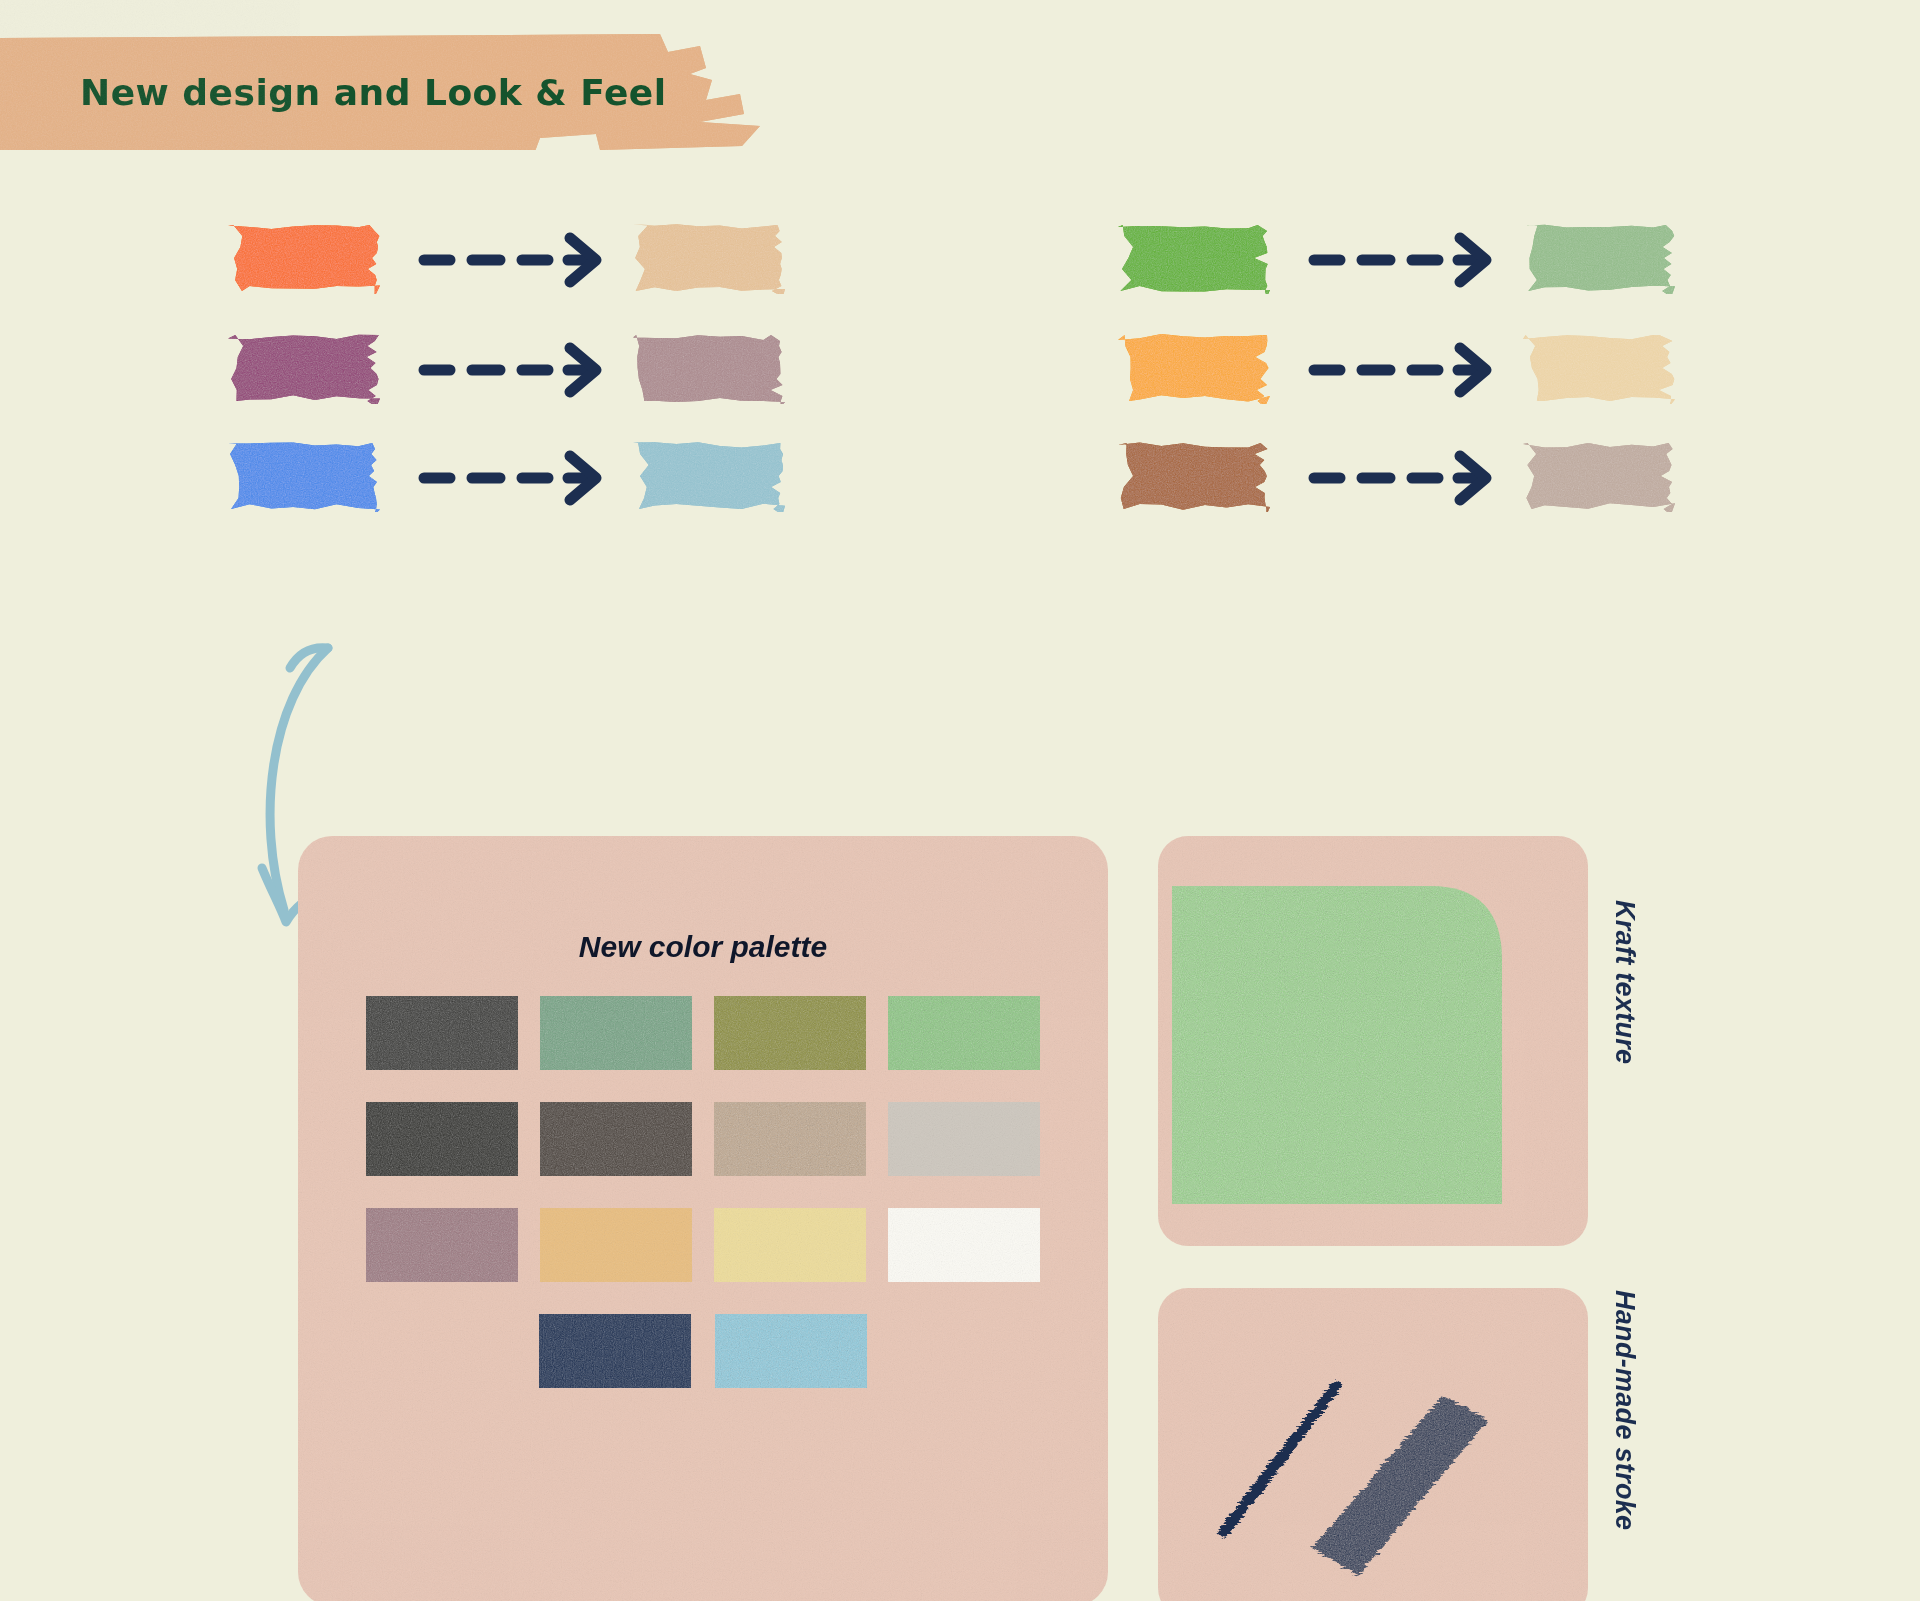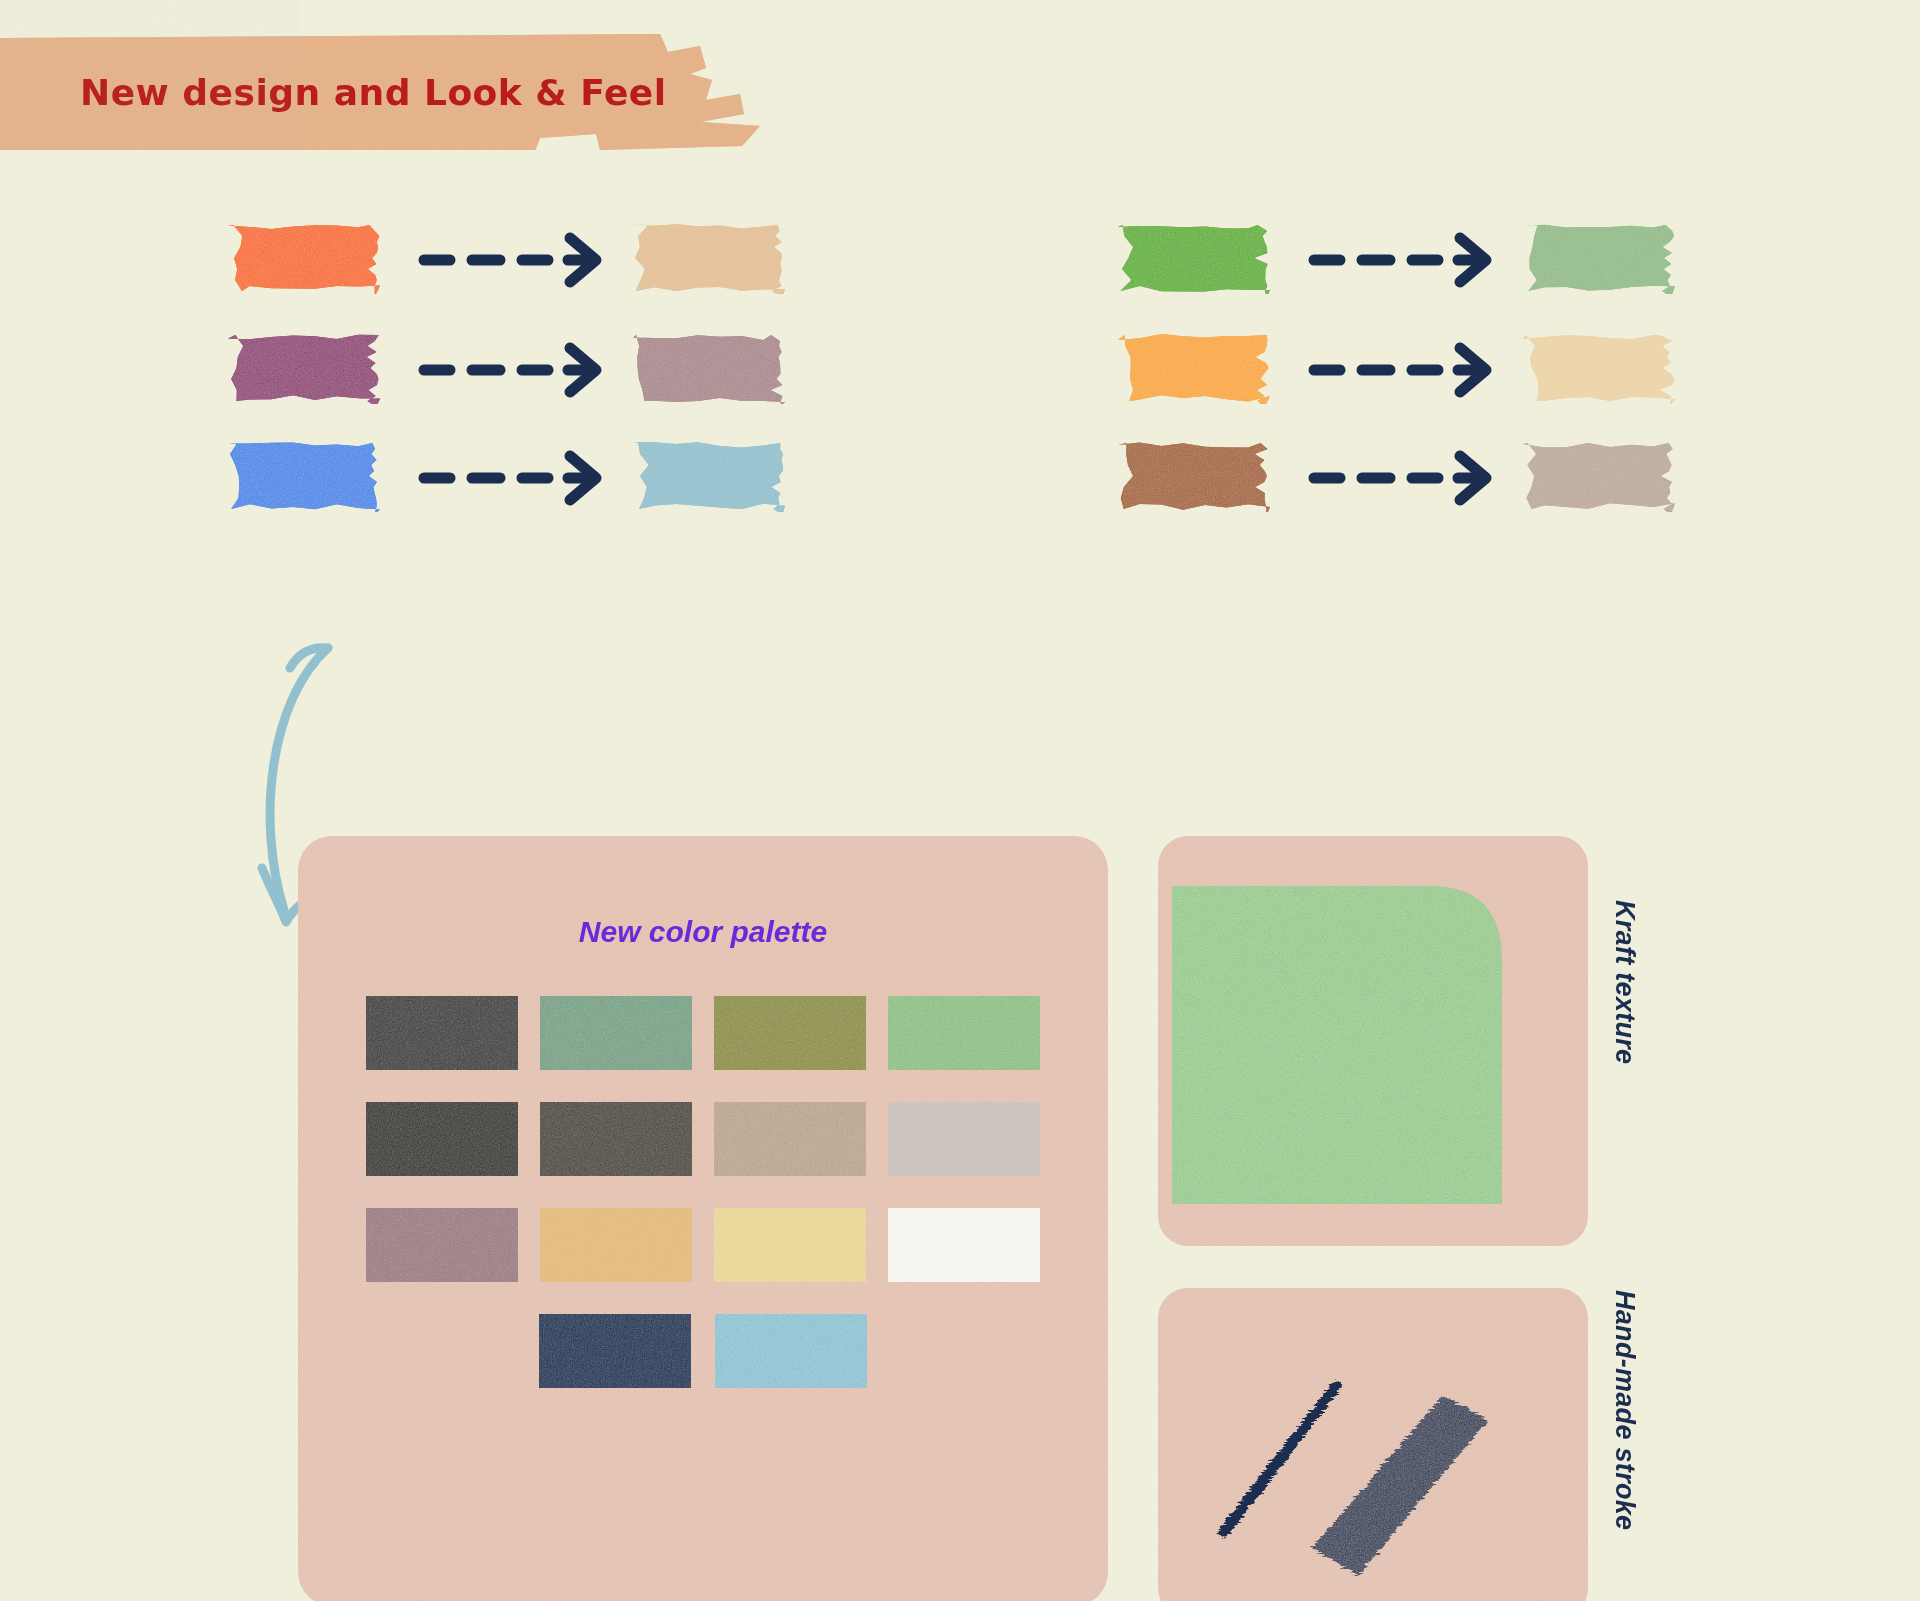--- a/index.html
+++ b/index.html
@@ -11,39 +11,39 @@
   }
   
   #grain{
     position:absolute;inset:0;pointer-events:none;z-index:40;
     opacity:.55;
   }
   
   #banner{position:absolute;left:0;top:34px;width:800px;height:116px;}
   #banner-text{
     position:absolute;left:80px;top:72px;
-    font-size:36px;font-weight:700;color:#b91c1c;
+    font-size:36px;font-weight:700;color:#14532d;
     letter-spacing:.5px;z-index:6;
     font-family:"DejaVu Sans",sans-serif;
   }
   
   .map-row{position:absolute;height:92px;}
   .stroke-sw{position:absolute;top:0;left:0;}
   .arrow{position:absolute;}
   
   .card{
     position:absolute;background:#E8C6B6;border-radius:34px;overflow:hidden;
   }
   .card-grain{position:absolute;inset:0;pointer-events:none;opacity:.85;}
   #palette-card{left:298px;top:836px;width:810px;height:770px;}
   #kraft-card{left:1158px;top:836px;width:430px;height:410px;border-radius:30px;}
   #stroke-card{left:1158px;top:1288px;width:430px;height:330px;border-radius:30px;}
   #palette-title{
-    position:absolute;left:0;right:0;top:79px;text-align:center;
-    font-size:30px;font-weight:700;font-style:italic;color:#6d28d9;
+    position:absolute;left:0;right:0;top:94px;text-align:center;
+    font-size:30px;font-weight:700;font-style:italic;color:#0f172a;
     z-index:5;font-family:"Liberation Sans",sans-serif;
   }
   .pal-grid{position:absolute;left:0;right:0;top:160px;z-index:5;}
   .pal-row{display:flex;justify-content:center;gap:22px;margin-bottom:32px;}
   .pal-sw{width:152px;height:74px;position:relative;overflow:hidden;}
   .pal-sw .sg{position:absolute;inset:0;}
   .pal-row.center{gap:24px;}
   
   .side-label{
     position:absolute;

